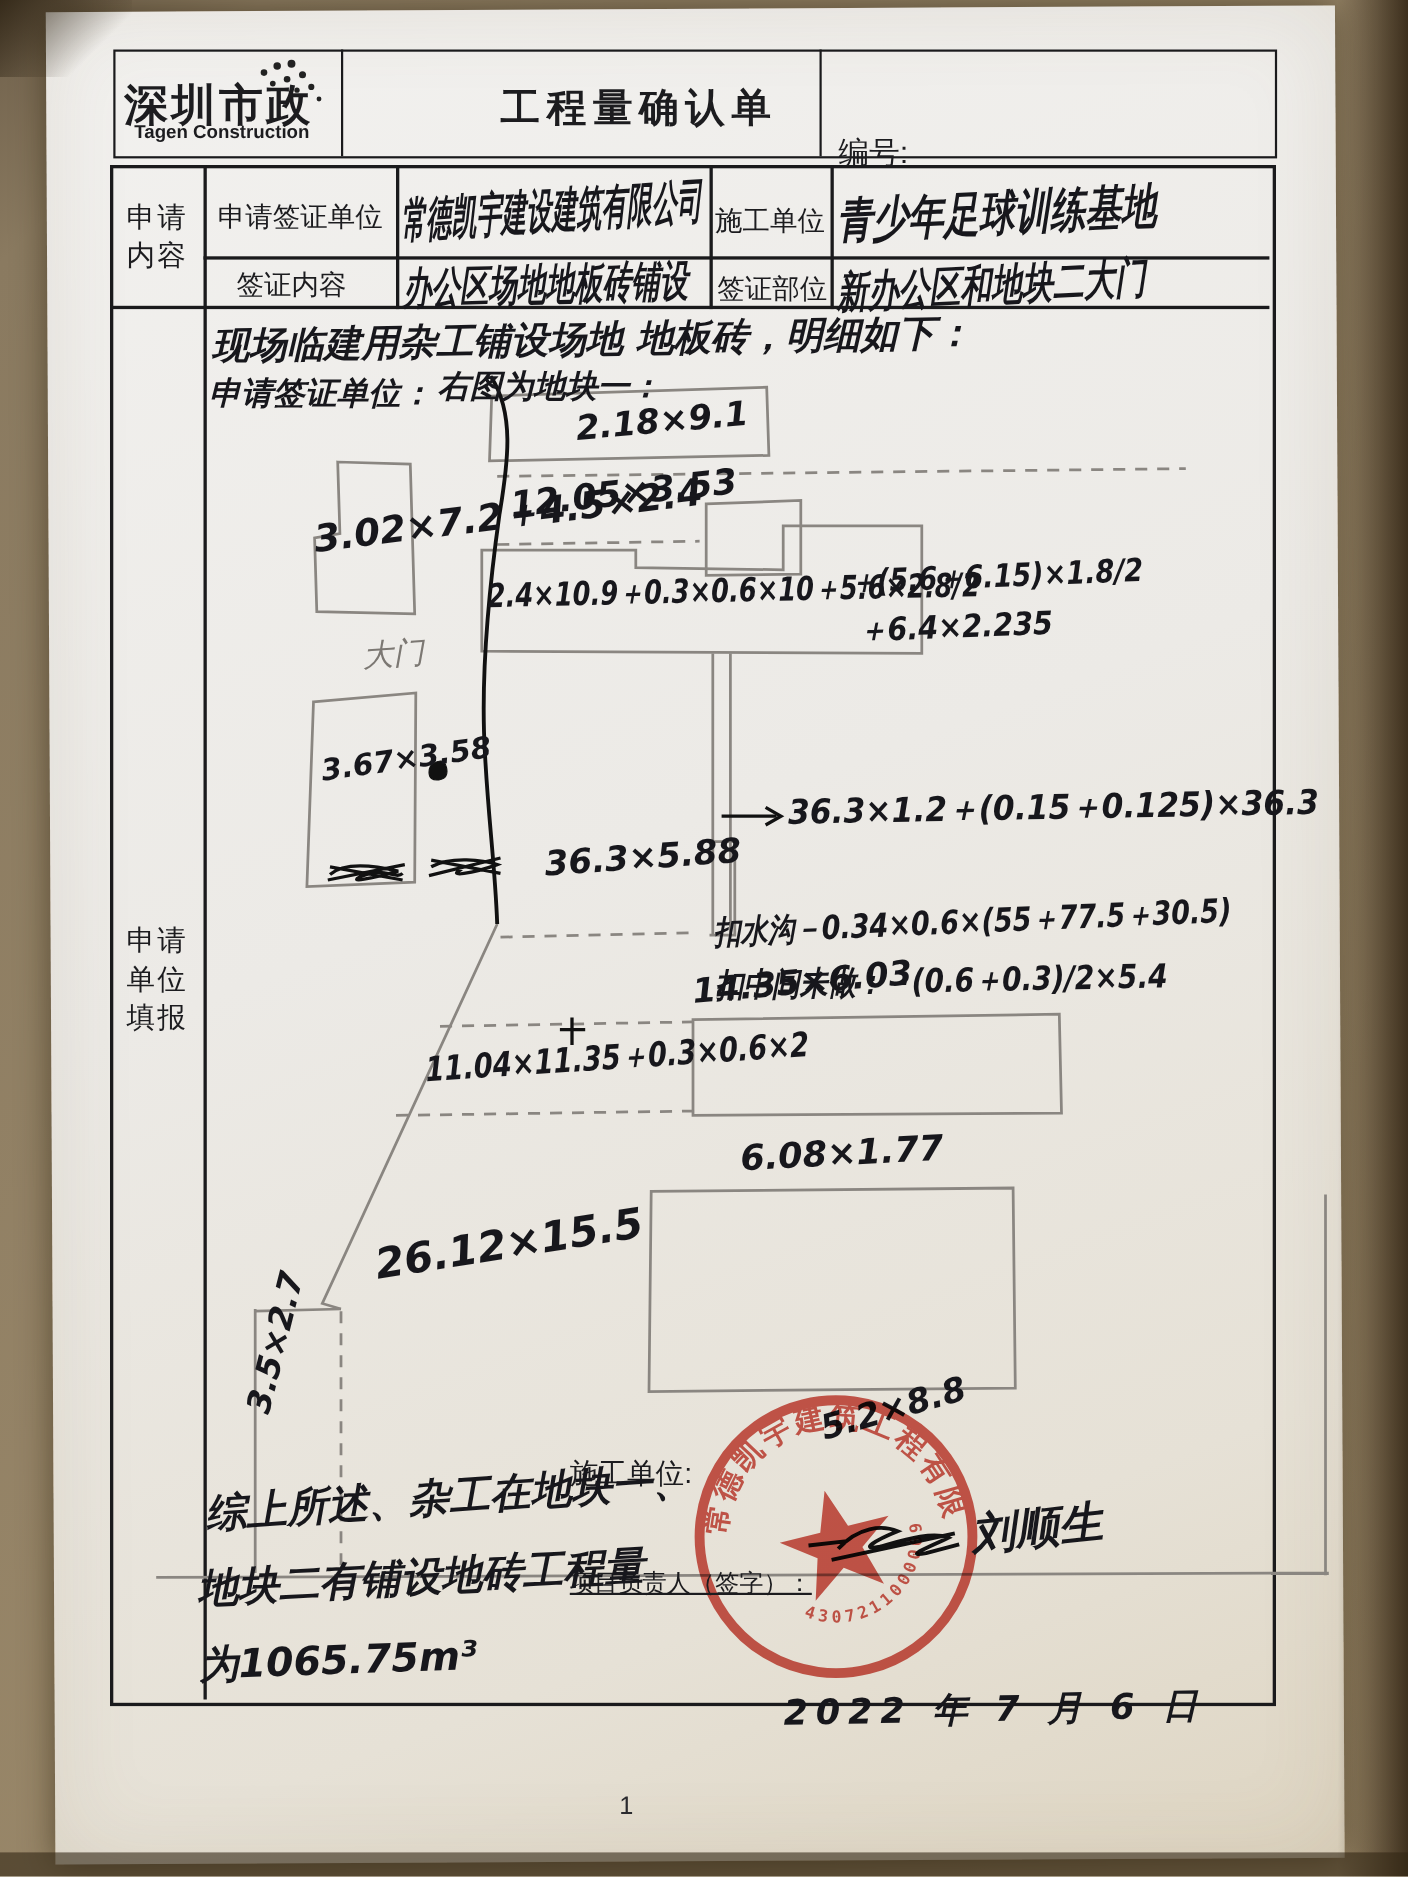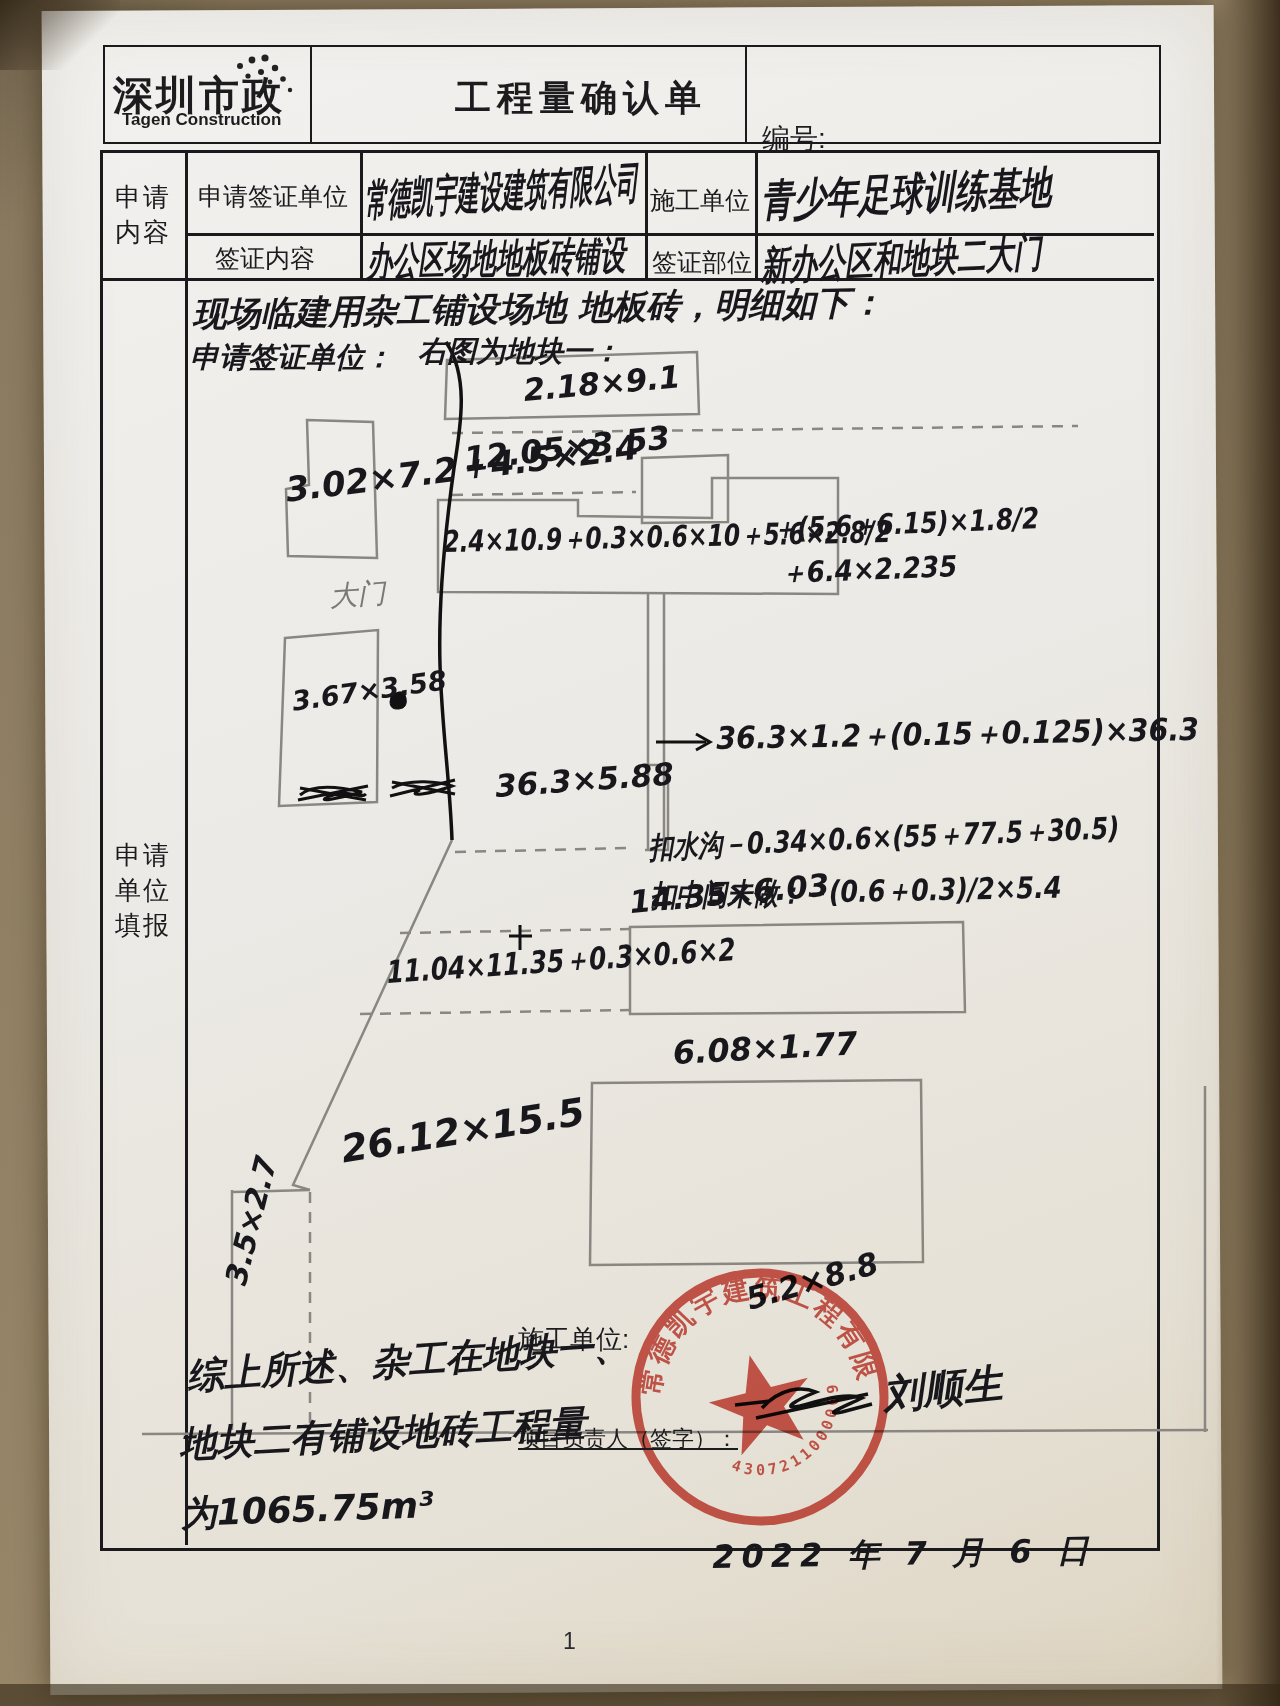--- a/index.html
+++ b/index.html
@@ -128,21 +128,21 @@
     <path stroke-width="3" d="M520,925 L520,950 M509,936 L532,936"></path>
 
     <path stroke-width="1" fill="#111" d="M394,694 q10,-6 12,4 q2,10 -7,11 q-9,1 -9,-7 q0,-6 4,-8 Z"></path>
 
     <path stroke-width="3.5" d="M735,1405 L770,1401 M762,1408 C780,1388 802,1386 816,1392 C796,1400 780,1410 800,1406 C822,1400 848,1392 862,1398 C846,1406 820,1416 842,1412 L872,1404 M756,1418 L868,1394"></path>
   </g>
 </svg>
 
 <div class="abs hw" style="left:192px;top:292px;font-size:34px;font-weight:bold;transform:rotate(-1deg);">现场临建用杂工铺设场地 地板砖，明细如下：</div>
 <div class="abs hw" style="left:190px;top:338px;font-size:29px;font-weight:bold;">申请签证单位：</div>
-<div class="abs hw" style="left:398px;top:332px;font-size:29px;font-weight:bold;margin-left:20px;">右图为地块一：</div>
+<div class="abs hw" style="left:398px;top:332px;font-size:29px;font-weight:bold;">右图为地块一：</div>
 
 <div class="abs hw pencil-text" style="left:328px;top:578px;font-size:28px;transform:rotate(-4deg);">大门</div>
 
 <div class="abs hw" style="left:283px;top:468px;font-size:34px;font-weight:bold;transform:rotate(-7deg);">3.02×7.2＋4.5×2.4</div>
 <div class="abs hw" style="left:290px;top:686px;font-size:27px;font-weight:bold;transform:rotate(-8deg);">3.67×3.58</div>
 <div class="abs hw" style="left:494px;top:768px;font-size:31px;font-weight:bold;transform:rotate(-4deg);">36.3×5.88</div>
 
 <div class="abs hw" style="left:522px;top:372px;font-size:31px;font-weight:bold;transform:rotate(-5deg);">2.18×9.1</div>
 <div class="abs hw" style="left:462px;top:440px;font-size:32px;font-weight:bold;transform:rotate(-6deg);">12.05×3.53</div>
 <div class="abs hw" style="left:443px;top:522px;font-size:30px;font-weight:bold;transform:scale(.78,1) rotate(-1deg);">2.4×10.9＋0.3×0.6×10＋5.6×2.8/2</div>

